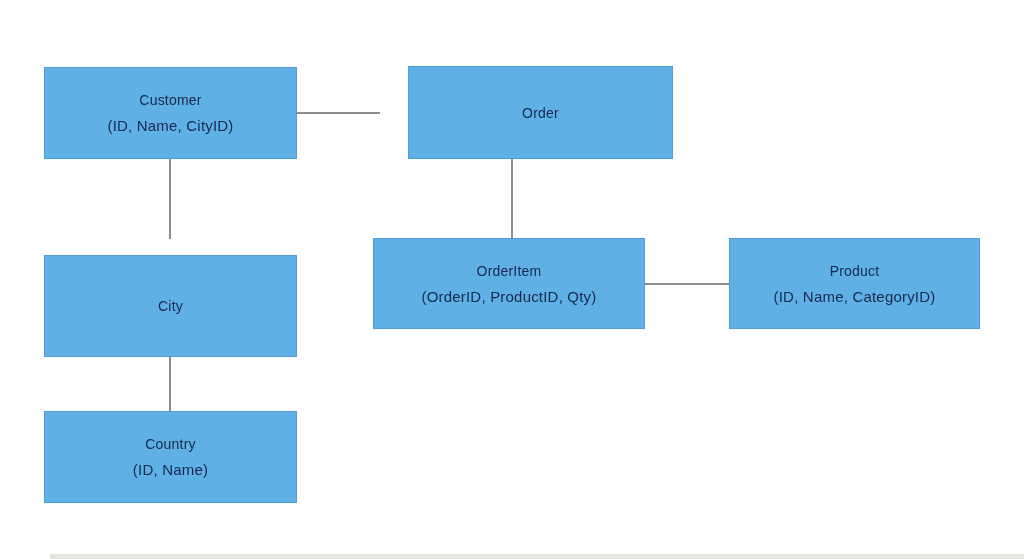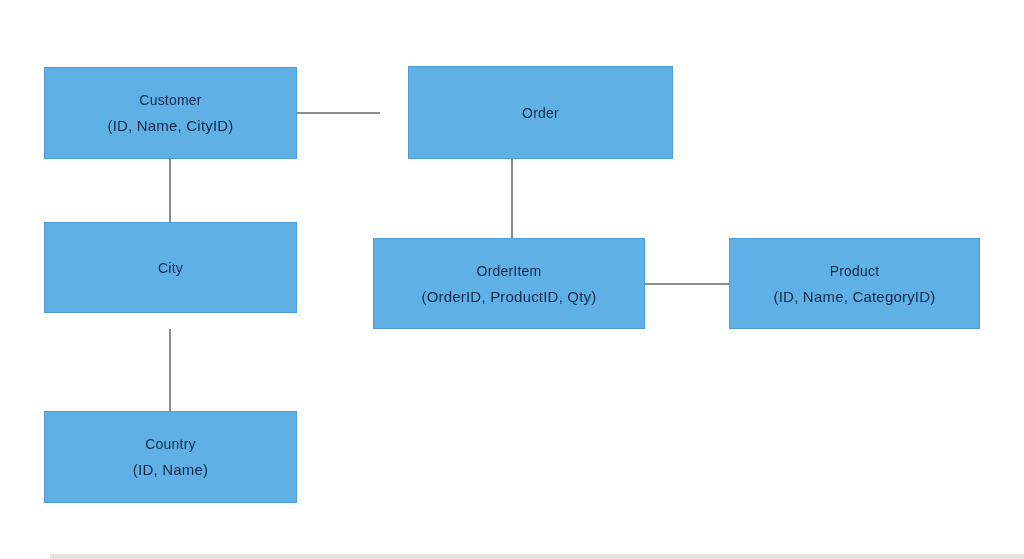--- a/index.html
+++ b/index.html
@@ -39,21 +39,21 @@
     letter-spacing: 0.2px;
   }
   .connector {
     position: absolute;
     background: #8c8c8c;
     z-index: 1;
   }
   
   .pos-customer  { left: 44px;  top: 67px;  width: 253px; height: 92px; }
   .pos-order     { left: 380px; top: 66px;  width: 265px; height: 93px; margin-left: 28px; }
-  .pos-city      { left: 44px;  top: 222px; width: 253px; height: 91px; text-align: right; }
+  .pos-city      { left: 44px;  top: 255px; width: 253px; height: 102px; text-align: right; }
   .pos-orderitem { left: 373px; top: 238px; width: 272px; height: 91px; }
   .pos-product   { left: 729px; top: 238px; width: 251px; height: 91px; }
   .pos-country   { left: 44px;  top: 411px; width: 253px; height: 92px; }
   
   .conn-customer-order    { left: 297px; top: 112px; width: 83px; height: 2px; }
   .conn-customer-city     { left: 169px; top: 159px; width: 2px;  height: 80px; }
   .conn-city-country      { left: 169px; top: 329px; width: 2px;  height: 83px; }
   .conn-order-orderitem   { left: 511px; top: 159px; width: 2px;  height: 80px; }
   .conn-orderitem-product { left: 645px; top: 283px; width: 84px; height: 2px; }
   

